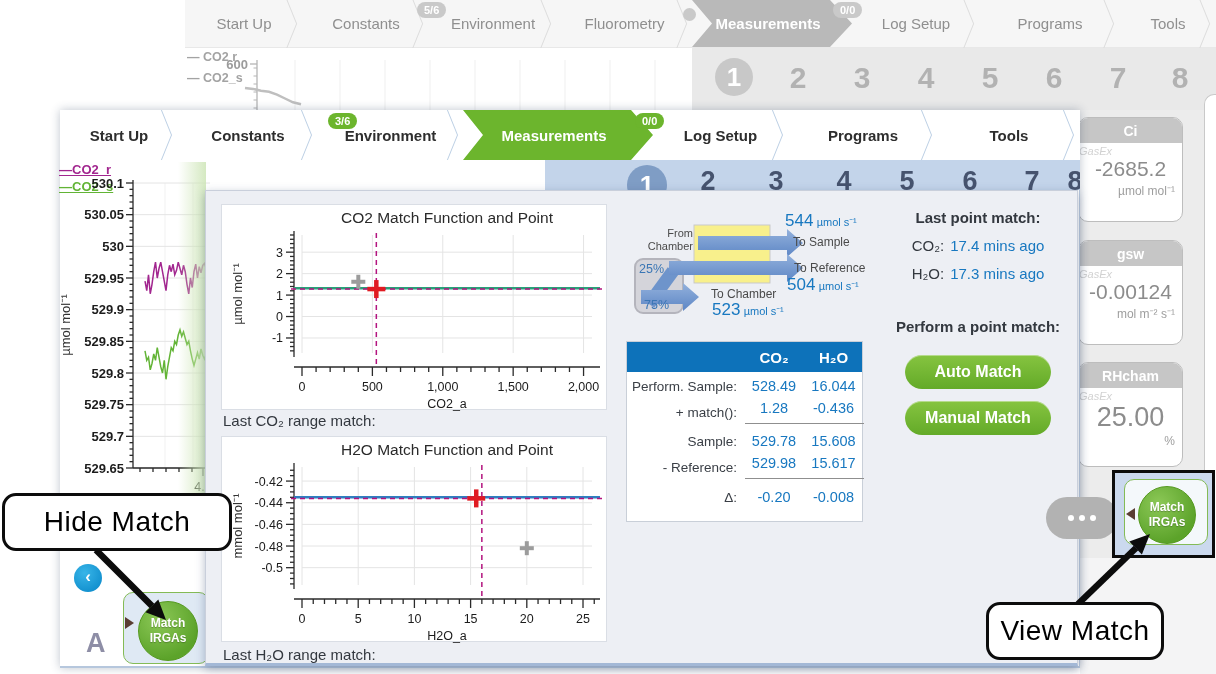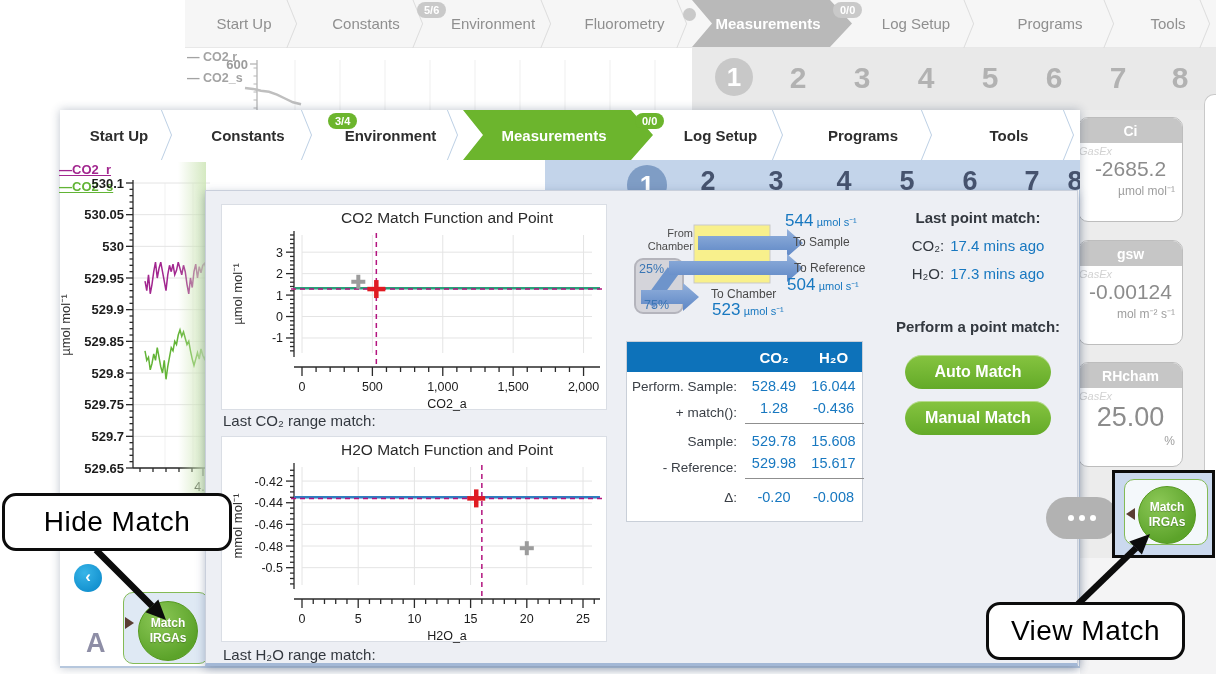--- a/index.html
+++ b/index.html
@@ -252,21 +252,21 @@
         </div>
       <div class="ftab" style="width:135px">
           <span>Log Setup</span>
         </div>
       <div class="ftab" style="width:150px">
           <span>Programs</span>
         </div>
       <div class="ftab" style="width:142px">
           <span>Tools</span>
         </div>
-      <span class="badge green" style="left:268px;top:3px">3/4</span>
+      <span class="badge green" style="left:268px;top:3px">3/6</span>
       <span class="badge green" style="left:575px;top:3px">0/0</span>
     </div>
 
     <div class="fg-numstrip">
       <div class="fg-numcircle" style="left:102px">1</div>
       <div class="fg-num" style="left:163px">2</div>
       <div class="fg-num" style="left:231px">3</div>
       <div class="fg-num" style="left:299px">4</div>
       <div class="fg-num" style="left:362px">5</div>
       <div class="fg-num" style="left:425px">6</div>
@@ -634,20 +634,20 @@
     </div>
   <div class="blackbox"></div>
   <div class="match-right-panel"></div>
   <div class="tri-left" style="left:1126px;top:508px"></div>
   <div class="match-circle" style="left:1138px;top:486px;width:58px;height:58px;z-index:32">
     <span>Match</span>
     <span>IRGAs</span>
   </div>
 
   <div class="callout" style="left:2px;top:493px;width:230px;height:58px">Hide Match</div>
-  <div class="callout" style="left:986px;top:602px;width:199px;height:58px">View Match</div>
+  <div class="callout" style="left:986px;top:602px;width:178px;height:58px">View Match</div>
   <svg class="arrows">
     <line x1="96" y1="550" x2="152" y2="606" stroke="#0c0c0c" stroke-width="6.5"></line>
     <polygon points="166,620 145.5,612.3 158.3,599.5" fill="#0c0c0c"></polygon>
     <line x1="1078" y1="604" x2="1136" y2="548" stroke="#0c0c0c" stroke-width="6.5"></line>
     <polygon points="1150,534 1141.9,554.4 1129.3,541.4" fill="#0c0c0c"></polygon>
   </svg>
 </div>
 
 </body></html>

